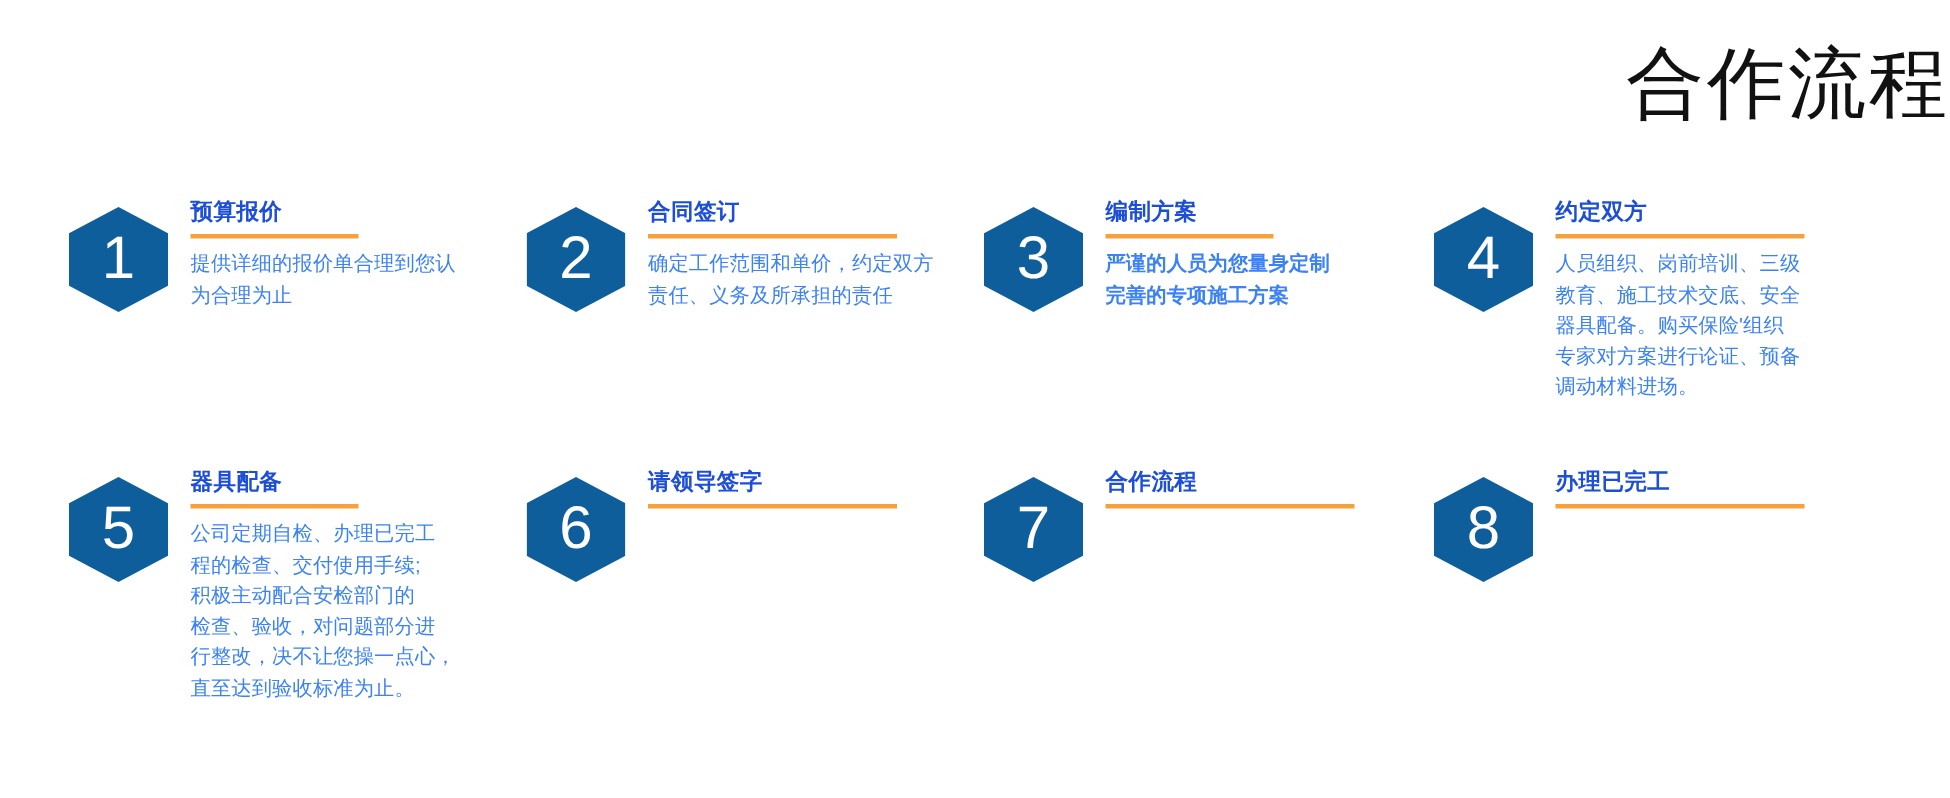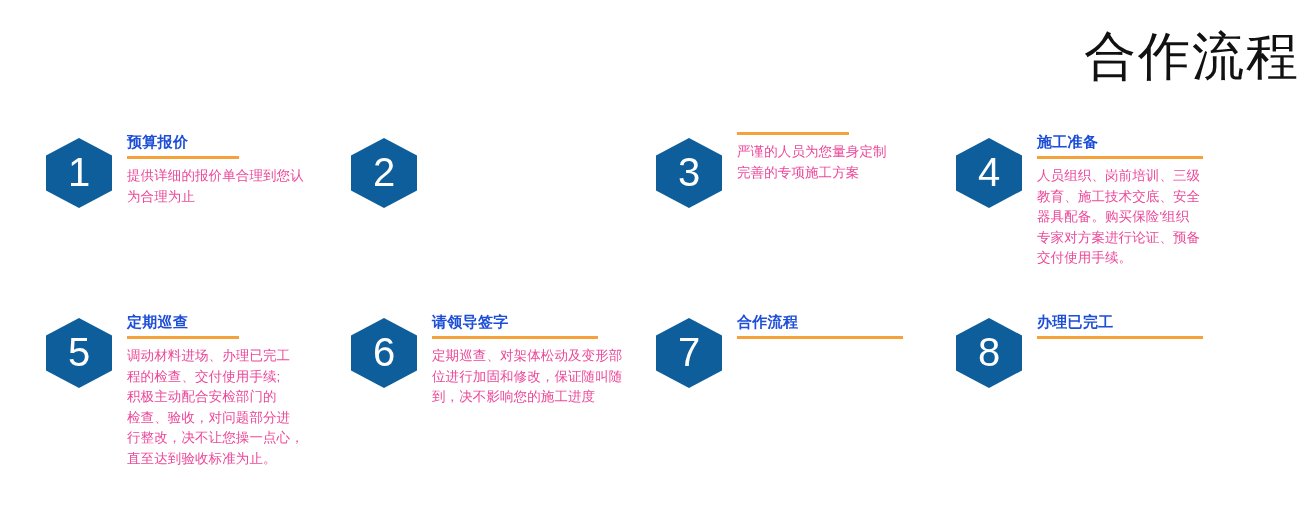--- a/index.html
+++ b/index.html
@@ -106,32 +106,32 @@
     margin-bottom: 4px;
   }
   .step-rule {
     height: 3px;
     background: #F5A23D;
     margin-bottom: 7px;
   }
   .step-body {
     font-size: 13.5px;
     line-height: 20.5px;
-    color: #ec4899;
+    color: #3b82f6;
     letter-spacing: 0.1px;
     white-space: pre-line;
   }
 
   
   .w-narrow  { width: 112px; }
   .w-wide    { width: 166px; }
 
   
   .body-w-200 { width: 202px; }
-  .body-w-170 { width: 172px; }
+  .body-w-170 { width: 172px; font-weight: bold; }
   .body-w-220 { width: 224px; }
 </style>
 </head>
 <body>
 
 <div class="page">
 
   <div class="title-wrap">
     <div class="page-title">合作流程</div>
   </div>
@@ -149,78 +149,82 @@
         <div class="step-body body-w-200">提供详细的报价单合理到您认
 为合理为止</div>
       </div>
     </div>
 
     <div class="step">
       <div class="hex">
         <div class="hex-shape"></div>
         <div class="hex-num">2</div>
       </div>
+      <div class="step-text">
+        <div class="step-title">合同签订</div>
+        <div class="step-rule w-wide"></div>
+        <div class="step-body body-w-220">确定工作范围和单价，约定双方
+责任、义务及所承担的责任</div>
+      </div>
     </div>
 
     <div class="step">
       <div class="hex">
         <div class="hex-shape"></div>
         <div class="hex-num">3</div>
       </div>
       <div class="step-text">
+        <div class="step-title">编制方案</div>
         <div class="step-rule w-narrow"></div>
         <div class="step-body body-w-170">严谨的人员为您量身定制
 完善的专项施工方案</div>
       </div>
     </div>
 
     <div class="step">
       <div class="hex">
         <div class="hex-shape"></div>
         <div class="hex-num">4</div>
       </div>
       <div class="step-text">
-        <div class="step-title">施工准备</div>
+        <div class="step-title">约定双方</div>
         <div class="step-rule w-wide"></div>
         <div class="step-body body-w-185">人员组织、岗前培训、三级
 教育、施工技术交底、安全
 器具配备。购买保险'组织
 专家对方案进行论证、预备
-交付使用手续。</div>
+调动材料进场。</div>
       </div>
     </div>
 
     <div class="step">
       <div class="hex">
         <div class="hex-shape"></div>
         <div class="hex-num">5</div>
       </div>
       <div class="step-text">
-        <div class="step-title">定期巡查</div>
+        <div class="step-title">器具配备</div>
         <div class="step-rule w-narrow"></div>
-        <div class="step-body body-w-200">调动材料进场、办理已完工
+        <div class="step-body body-w-200">公司定期自检、办理已完工
 程的检查、交付使用手续;
 积极主动配合安检部门的
 检查、验收，对问题部分进
 行整改，决不让您操一点心，
 直至达到验收标准为止。</div>
       </div>
     </div>
 
     <div class="step">
       <div class="hex">
         <div class="hex-shape"></div>
         <div class="hex-num">6</div>
       </div>
       <div class="step-text">
         <div class="step-title">请领导签字</div>
         <div class="step-rule w-wide"></div>
-        <div class="step-body body-w-220">定期巡查、对架体松动及变形部
-位进行加固和修改，保证随叫随
-到，决不影响您的施工进度</div>
       </div>
     </div>
 
     <div class="step">
       <div class="hex">
         <div class="hex-shape"></div>
         <div class="hex-num">7</div>
       </div>
       <div class="step-text">
         <div class="step-title">合作流程</div>

